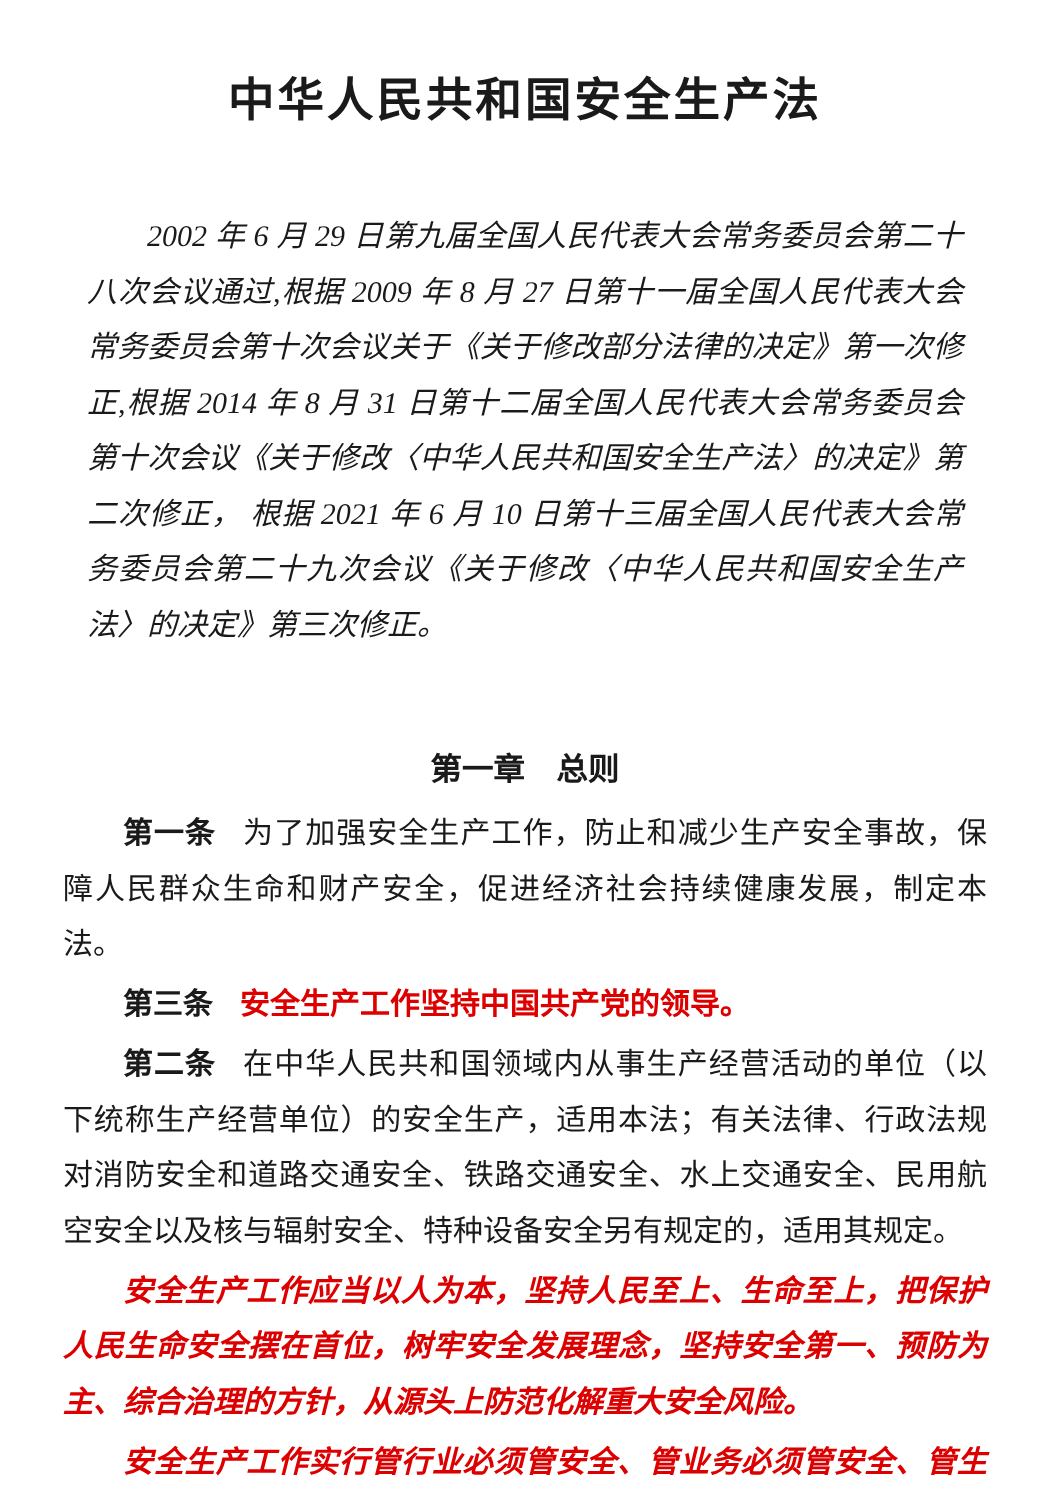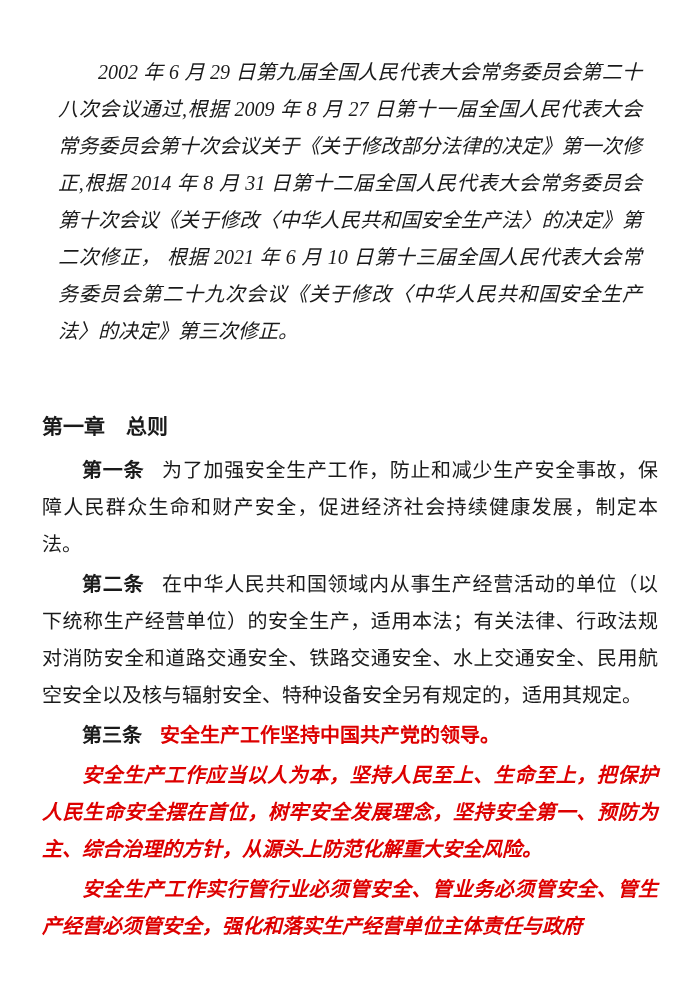--- a/index.html
+++ b/index.html
@@ -33,21 +33,21 @@
     font-size: 20px;
     line-height: 37px;
     text-align: justify;
     text-justify: inter-ideograph;
     text-indent: 2em;
     font-style: italic; 
   }
   .chapter-heading {
     margin: 0;
     margin-top: 64px;
-    text-align: left;
+    text-align: center;
     font-size: 21px;
     font-weight: bold;
     line-height: 26px;
   }
   .article {
     margin: 0;
     margin-top: 3px;
     font-size: 20px;
     line-height: 37px;
     text-align: justify;
@@ -76,34 +76,35 @@
     font-style: italic; 
     color: var(--red, #dd0000);
     font-weight: bold;
   }
 </style>
 </head>
 <body>
 
 <div class="page" style="color: rgb(26, 26, 26); background: rgb(255, 255, 255);">
 
+  <h1 class="doc-title">中华人民共和国安全生产法</h1>
 
   <p class="preamble">2002 年 6 月 29 日第九届全国人民代表大会常务委员会第二十八次会议通过,根据 2009 年 8 月 27 日第十一届全国人民代表大会常务委员会第十次会议关于《关于修改部分法律的决定》第一次修正,根据 2014 年 8 月 31 日第十二届全国人民代表大会常务委员会第十次会议《关于修改〈中华人民共和国安全生产法〉的决定》第二次修正， 根据 2021 年 6 月 10 日第十三届全国人民代表大会常务委员会第二十九次会议《关于修改〈中华人民共和国安全生产法〉的决定》第三次修正。</p>
 
   <h2 class="chapter-heading">第一章　总则</h2>
 
   <p class="article first">
     <span class="art-num">第一条</span><span>为了加强安全生产工作，防止和减少生产安全事故，保障人民群众生命和财产安全，促进经济社会持续健康发展，制定本法。</span>
   </p>
 
   <p class="article">
-    <span class="art-num">第二条</span><span>在中华人民共和国领域内从事生产经营活动的单位（以下统称生产经营单位）的安全生产，适用本法；有关法律、行政法规对消防安全和道路交通安全、铁路交通安全、水上交通安全、民用航空安全以及核与辐射安全、特种设备安全另有规定的，适用其规定。</span>
+    <span class="art-num">第三条</span><span class="red-bold">安全生产工作坚持中国共产党的领导。</span>
   </p>
 
   <p class="article">
-    <span class="art-num">第三条</span><span class="red-bold">安全生产工作坚持中国共产党的领导。</span>
+    <span class="art-num">第二条</span><span>在中华人民共和国领域内从事生产经营活动的单位（以下统称生产经营单位）的安全生产，适用本法；有关法律、行政法规对消防安全和道路交通安全、铁路交通安全、水上交通安全、民用航空安全以及核与辐射安全、特种设备安全另有规定的，适用其规定。</span>
   </p>
 
   <p class="red-kai">安全生产工作应当以人为本，坚持人民至上、生命至上，把保护人民生命安全摆在首位，树牢安全发展理念，坚持安全第一、预防为主、综合治理的方针，从源头上防范化解重大安全风险。</p>
 
   <p class="red-kai">安全生产工作实行管行业必须管安全、管业务必须管安全、管生产经营必须管安全，强化和落实生产经营单位主体责任与政府</p>
 
 </div>
 
 </body></html>

